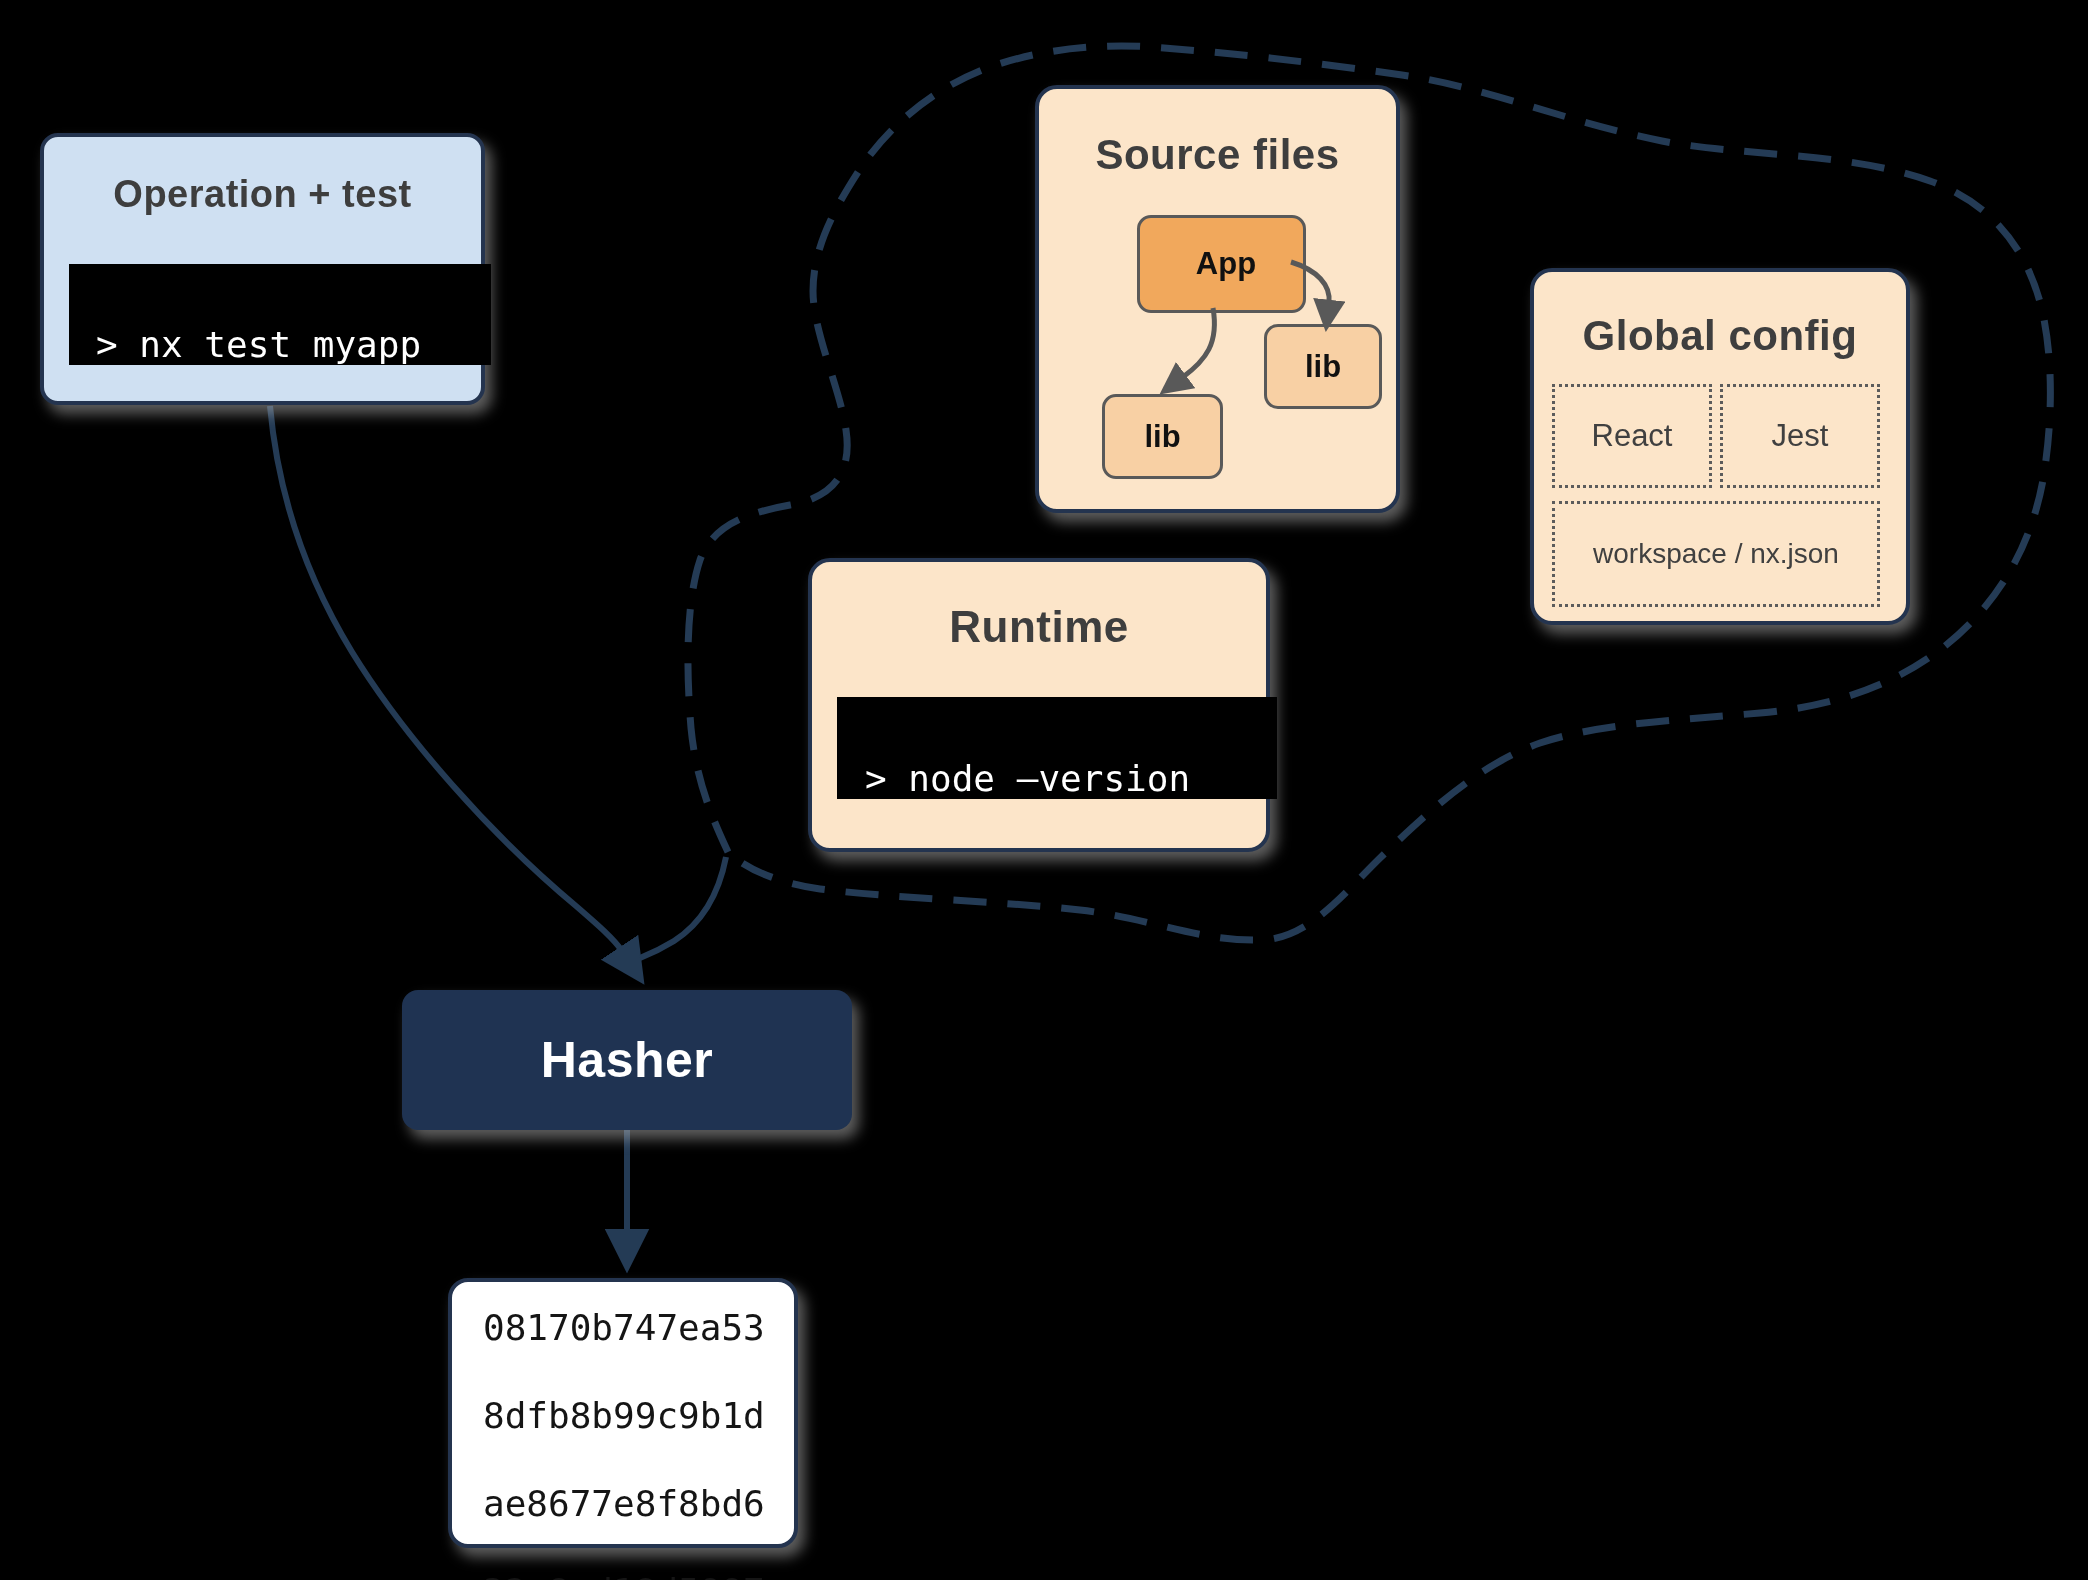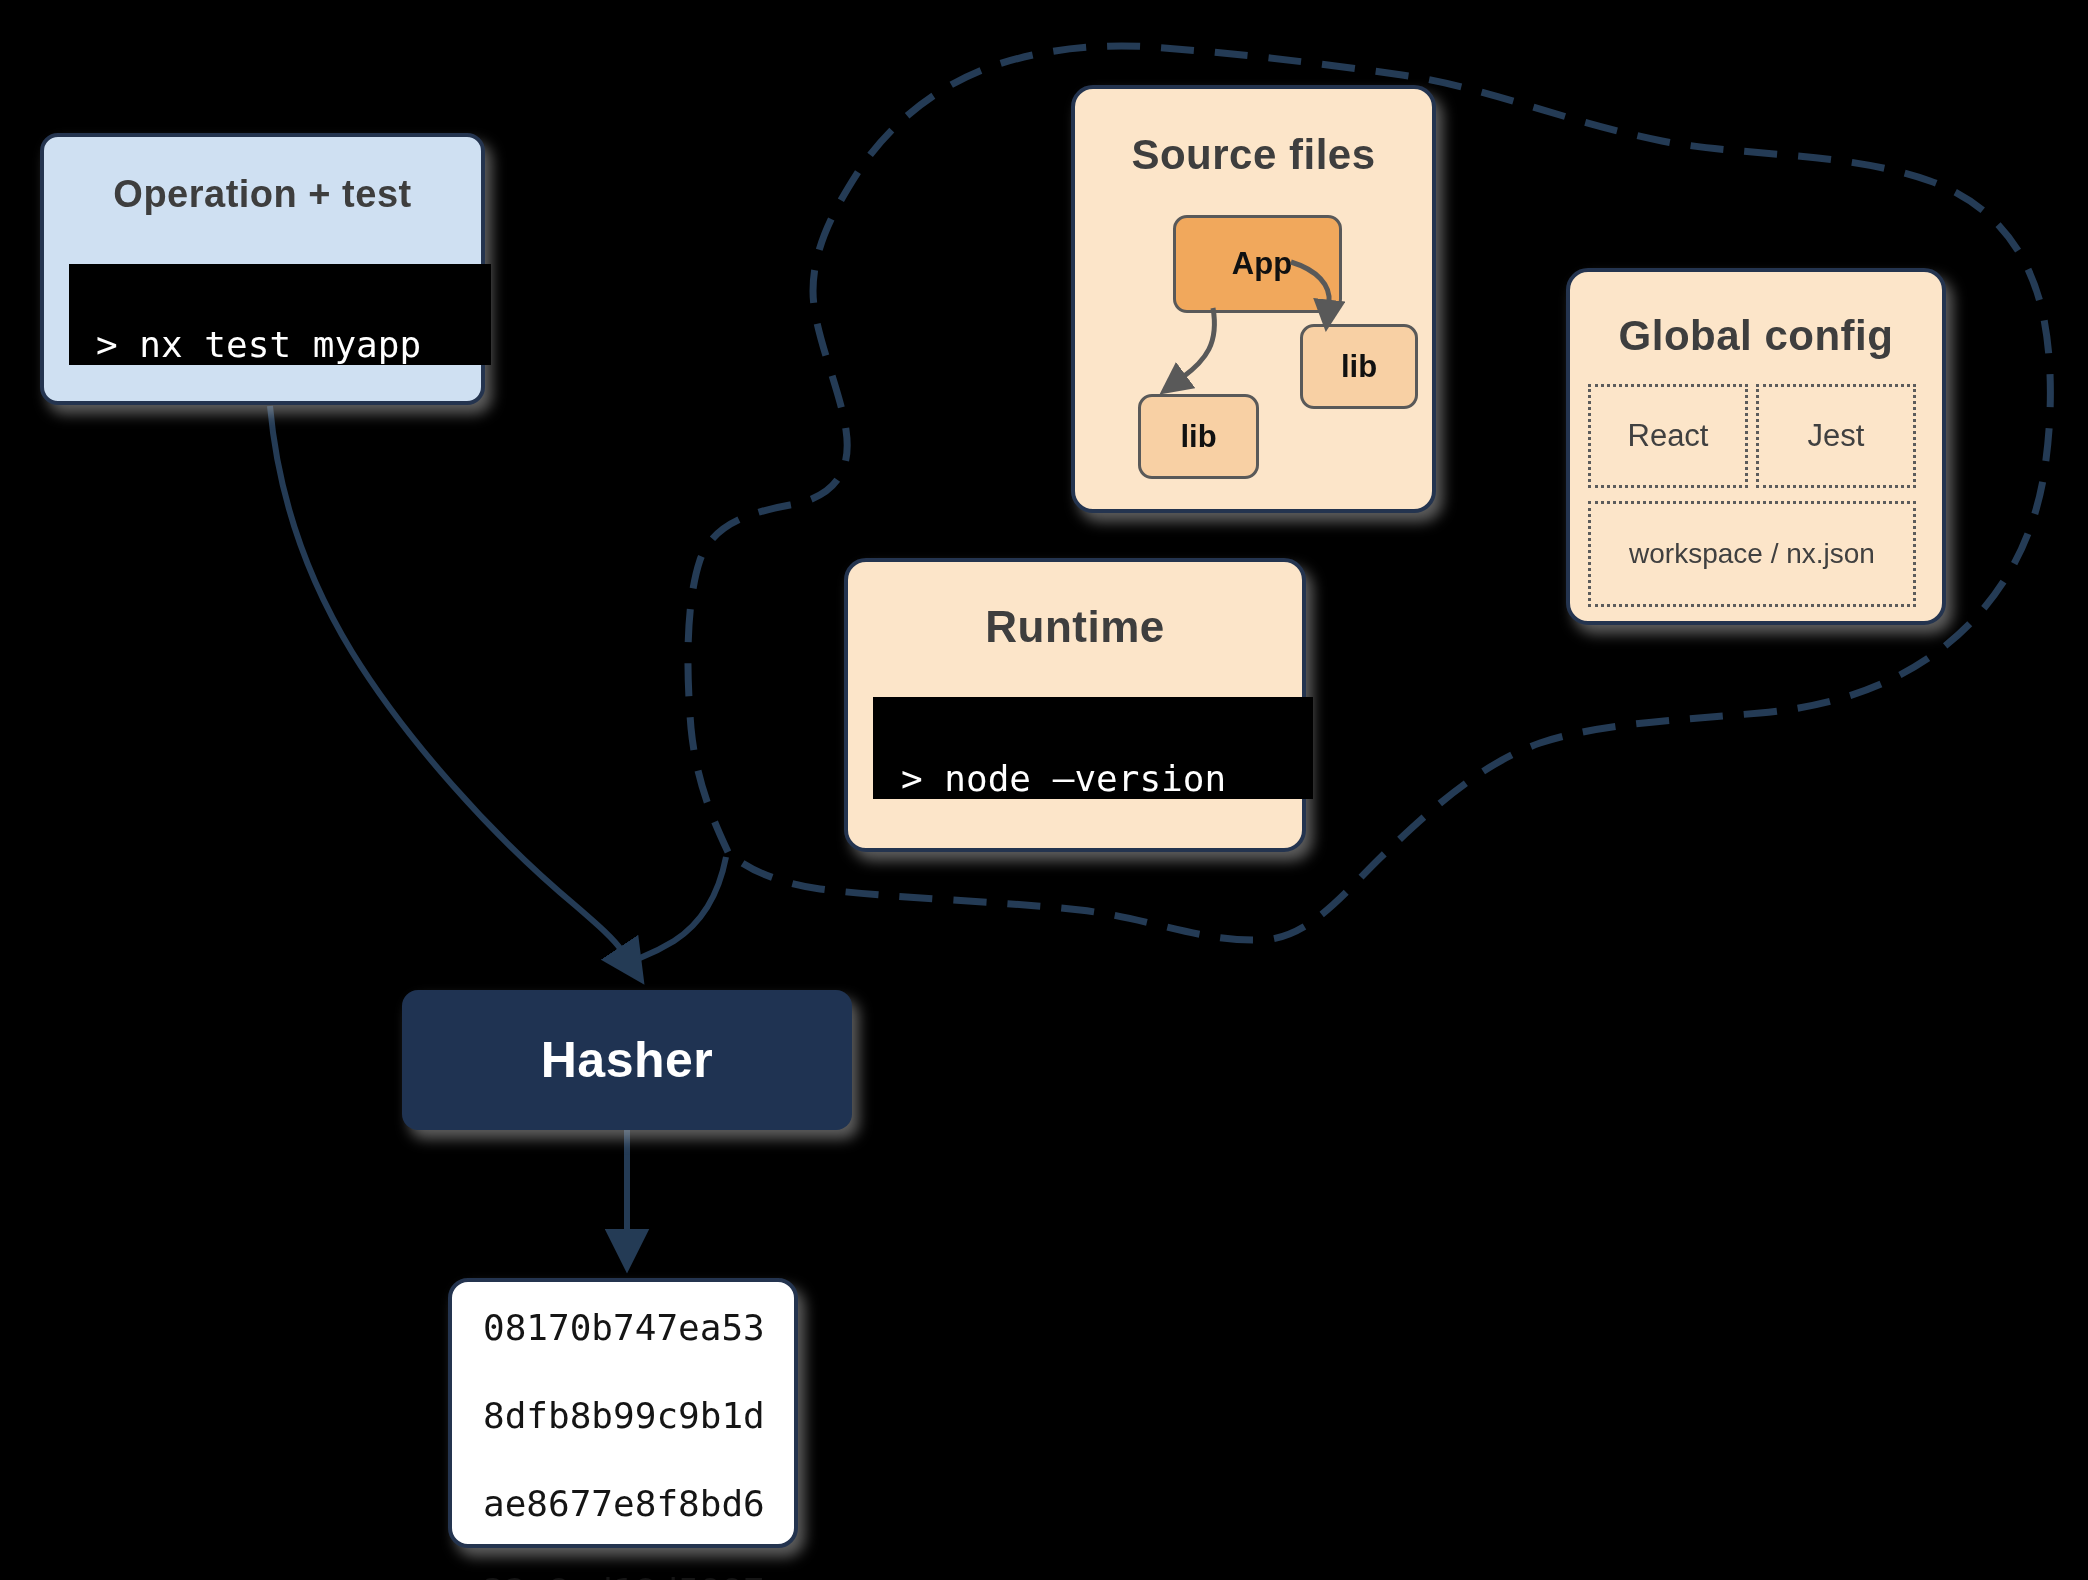--- a/index.html
+++ b/index.html
@@ -11,21 +11,21 @@
   .under{z-index:1}.over{z-index:3}
   .box{position:absolute;z-index:2;box-sizing:border-box;}
   .shadow{box-shadow:7px 9px 14px rgba(185,185,185,.5);}
   
   .op-box{left:40px;top:133px;width:445px;height:272px;background:#cfe0f2;border:4px solid #24344f;border-radius:18px;}
   .box-title{color:#3e3e3e;font-weight:800;text-align:center;letter-spacing:.5px;}
   .op-box .box-title{font-size:38px;margin-top:36px;}
   .terminal{position:absolute;background:#000;color:#fff;font-family:"DejaVu Sans Mono","Liberation Mono",monospace;white-space:pre;display:flex;align-items:flex-end;}
   .op-term{left:25px;top:127px;width:395px;height:101px;font-size:36px;padding-left:27px;}
   
-  .peach{background:#fce5c9;border:4px solid #24344f;border-radius:22px;margin-left:36px;}
+  .peach{background:#fce5c9;border:4px solid #24344f;border-radius:22px;}
   .src-box{left:1035px;top:85px;width:365px;height:428px;}
   .src-box .box-title{font-size:42px;margin-top:42px;}
   .node{position:absolute;border:3px solid #595959;border-radius:14px;display:flex;align-items:center;justify-content:center;color:#111;font-weight:800;}
   .node-app{left:98px;top:126px;width:154px;height:92px;background:#f1a85c;font-size:31px;padding-left:9px;}
   .node-lib1{left:225px;top:235px;width:112px;height:79px;background:#f8d0a4;font-size:31px;}
   .node-lib2{left:63px;top:305px;width:115px;height:79px;background:#f8d0a4;font-size:31px;}
   .run-box{left:808px;top:558px;width:462px;height:294px;}
   .run-box .box-title{font-size:44px;margin-top:40px;}
   .run-term{left:25px;top:135px;width:412px;height:102px;font-size:36px;padding-left:28px;}
   .glob-box{left:1530px;top:268px;width:380px;height:357px;}

